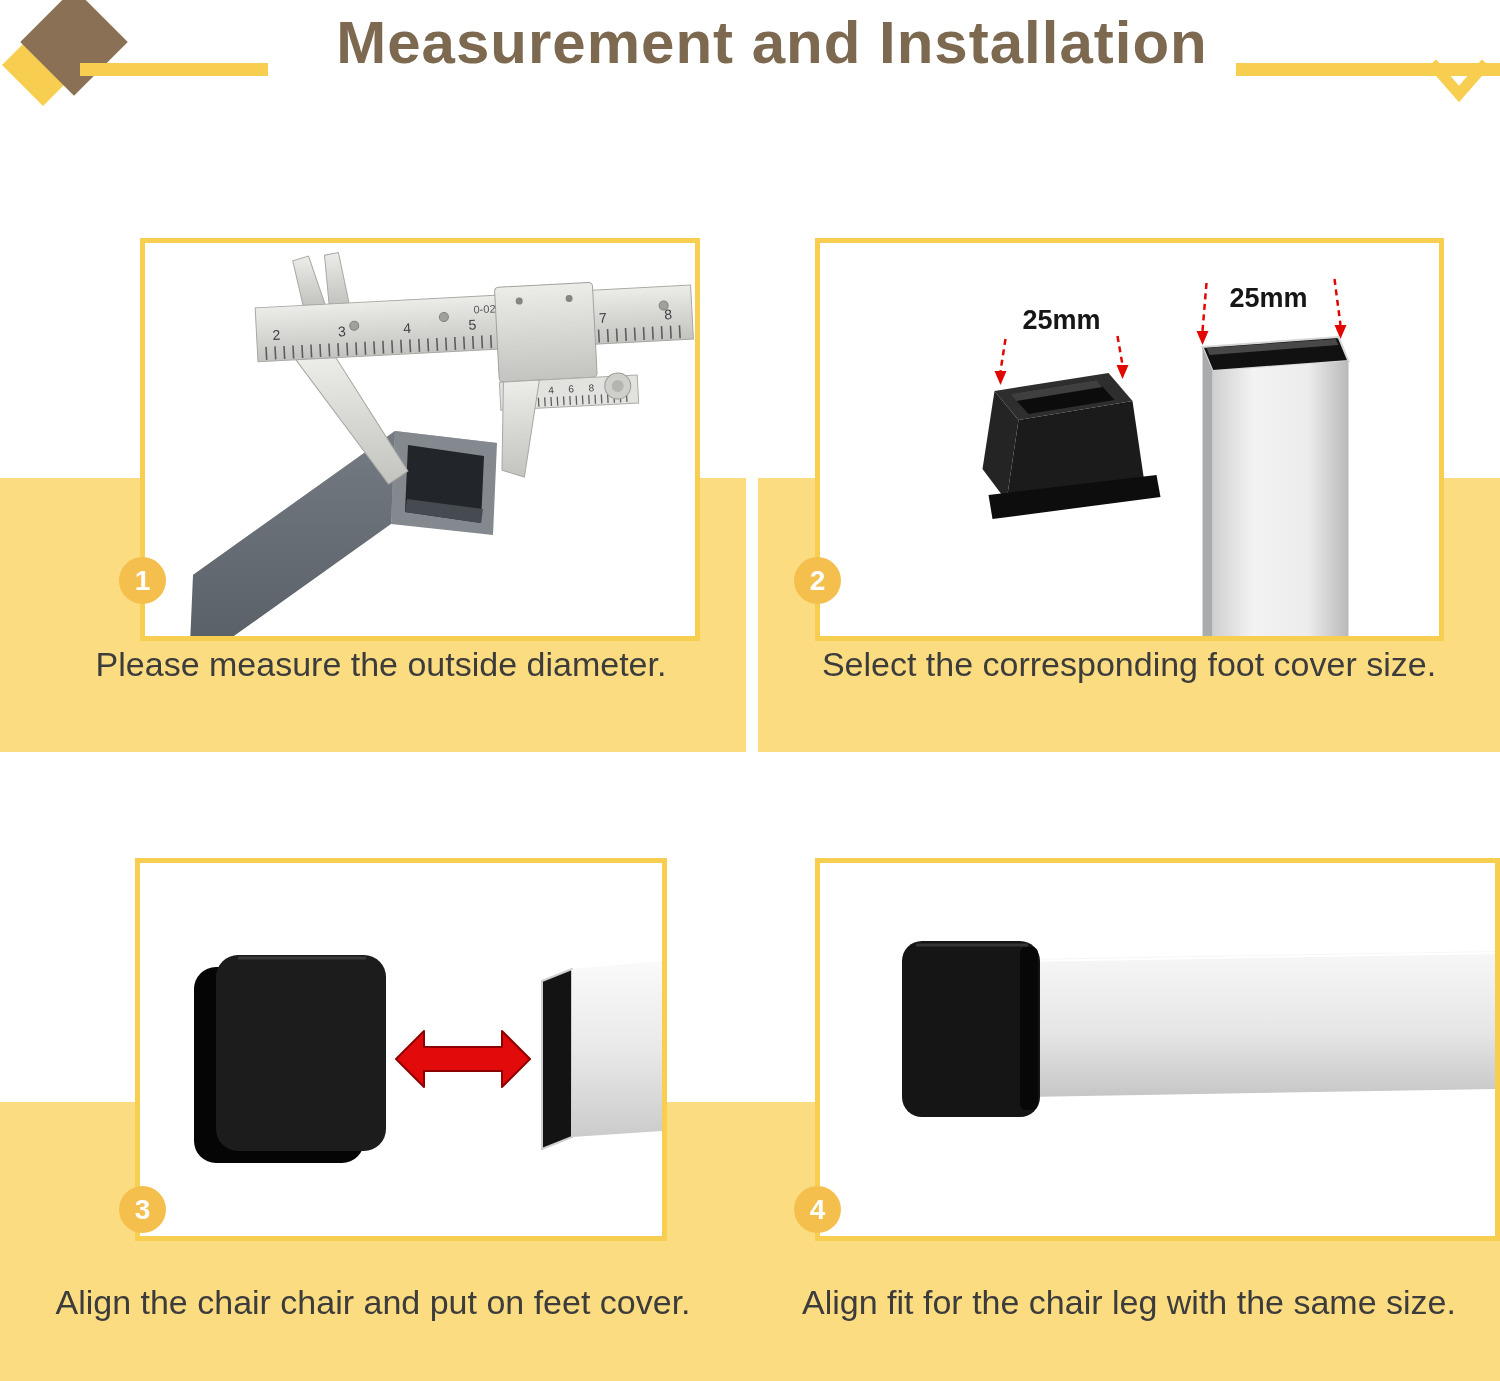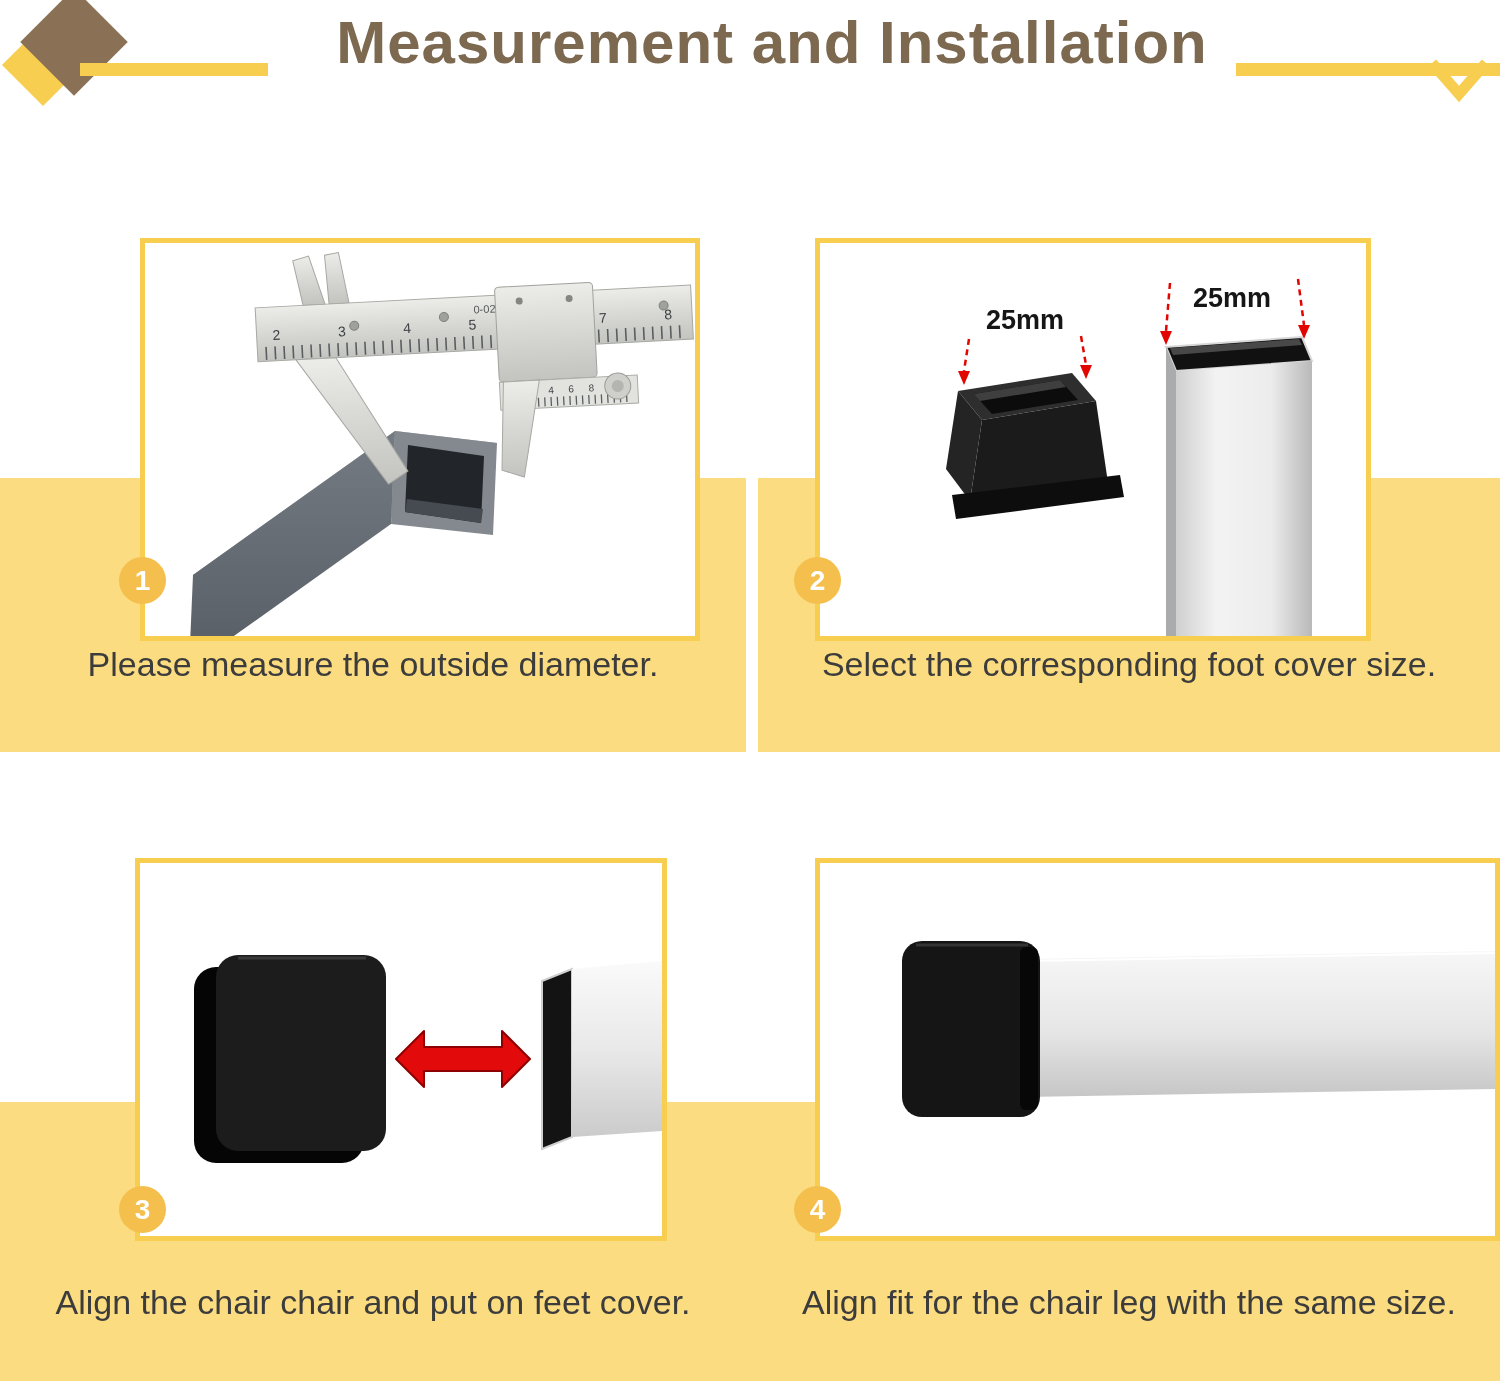--- a/index.html
+++ b/index.html
@@ -24,37 +24,37 @@
   .chevron polyline{fill:none;stroke:var(--border);stroke-width:11;}
   
   .band{background:var(--band);}
   .band-tl{left:0;top:478px;width:746px;height:274px;}
   .band-tr{left:758px;top:478px;width:742px;height:274px;}
   .band-bottom{left:0;top:1102px;width:1500px;height:279px;}
   
   .panel{background:#ffffff;border:5px solid var(--border);overflow:hidden;box-sizing:border-box;}
   .panel svg{display:block;width:100%;height:100%;}
   .panel-1{left:140px;top:238px;width:560px;height:403px;}
-  .panel-2{left:815px;top:238px;width:556px;height:403px;}
+  .panel-2{left:815px;top:238px;width:629px;height:403px;}
   .panel-3{left:135px;top:858px;width:532px;height:383px;}
   .panel-4{left:815px;top:858px;width:685px;height:383px;}
   
   .badge{
     width:47px;height:47px;border-radius:50%;background:var(--badge);
     color:#ffffff;font-size:28px;font-weight:bold;text-align:center;line-height:47px;
   }
   .badge-1{left:119px;top:557px;}
   .badge-2{left:794px;top:557px;}
   .badge-3{left:119px;top:1186px;}
   .badge-4{left:794px;top:1186px;}
   
   .caption{
     color:var(--caption);font-size:34px;text-align:center;line-height:40px;
   }
-  .caption-1{left:0;top:644px;width:746px;}
+  .caption-1{left:0;top:644px;width:746px;padding-left:8px;}
   .caption-2{left:758px;top:644px;width:742px;}
   .caption-3{left:0;top:1282px;width:746px;}
   .caption-4{left:758px;top:1282px;width:742px;}
   
   text{font-family:"Liberation Sans", sans-serif;}
   .dim-label{font-size:27px;font-weight:bold;fill:#161616;}
   .dash-red{stroke:var(--red);stroke-width:2.5;stroke-dasharray:6 4.5;fill:none;}
   .dash-arrow{fill:var(--red);}
 </style>
 </head>

